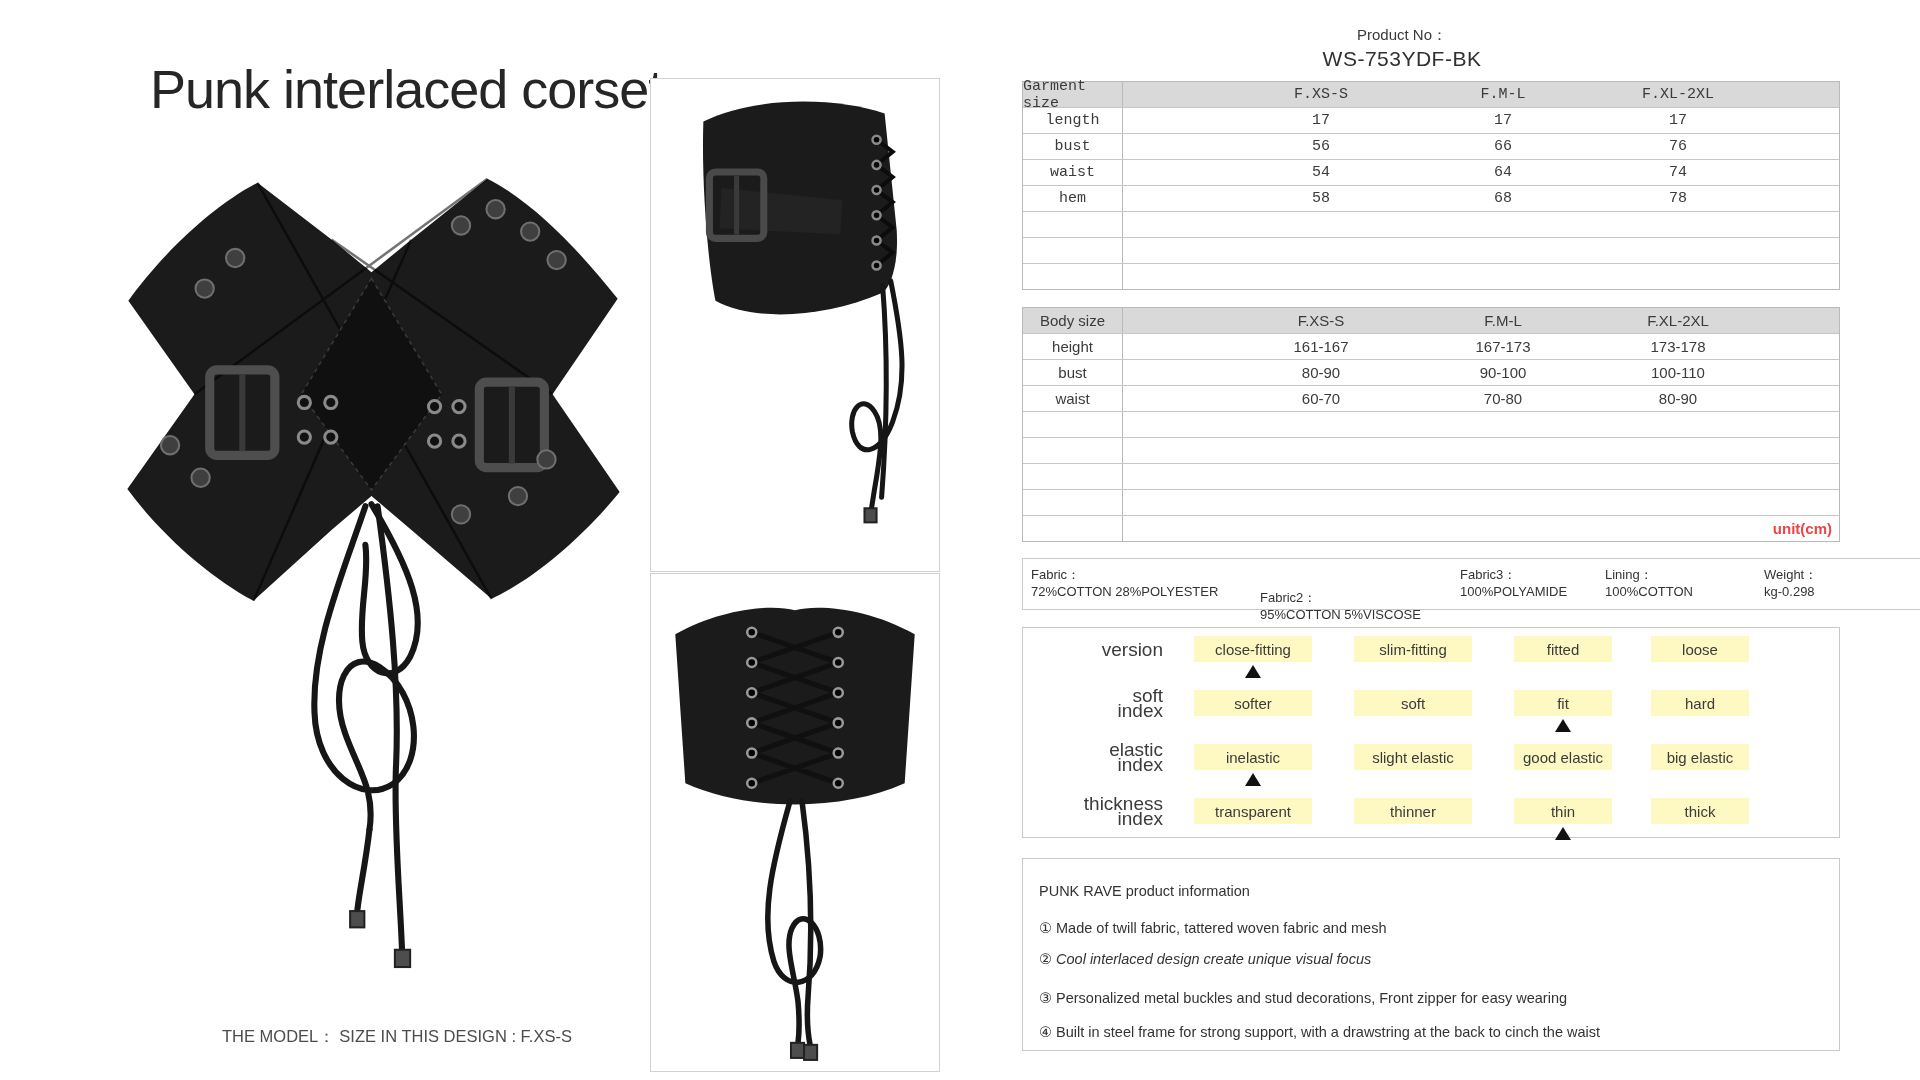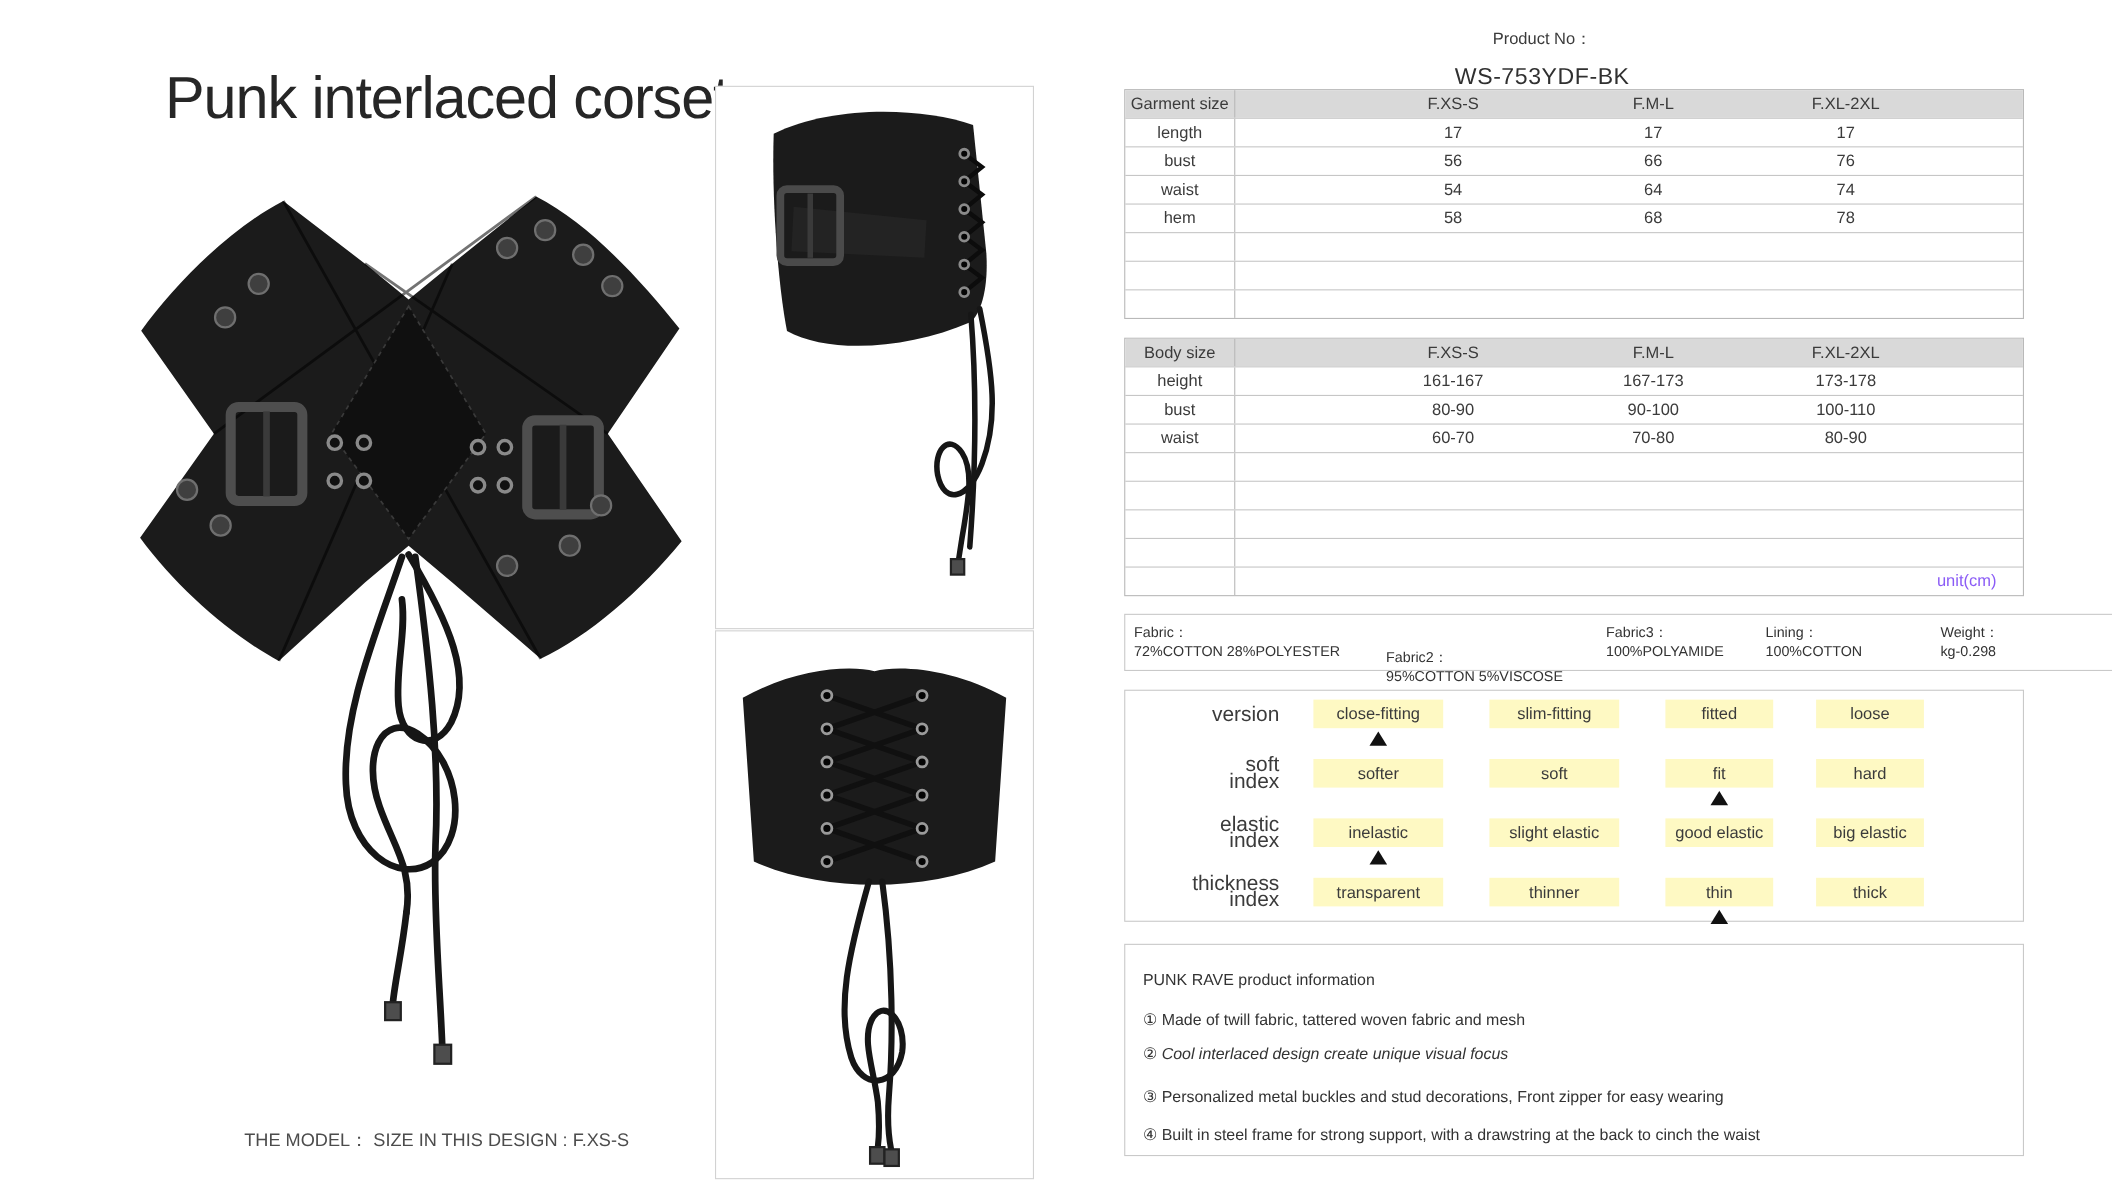--- a/index.html
+++ b/index.html
@@ -13,36 +13,36 @@
   
   .photo-front{position:absolute;left:100px;top:138px;width:545px;height:885px;}
   .photo-box{position:absolute;border:1px solid #d2d2d2;background:#fff;}
   .photo-box.top{left:650px;top:78px;width:288px;height:492px;}
   .photo-box.bottom{left:650px;top:573px;width:288px;height:497px;}
   .photo-box svg,.photo-front svg{position:absolute;left:0;top:0;width:100%;height:100%;}
 
   
   .product-no{position:absolute;left:1022px;top:26px;width:760px;text-align:center;}
   .product-no .lab{font-size:15px;color:#3a3a3a;}
-  .product-no .val{font-size:21px;color:#303030;letter-spacing:.5px;margin-top:13px;}
+  .product-no .val{font-size:21px;color:#303030;letter-spacing:.5px;margin-top:2px;}
 
   
   .size-table{position:absolute;left:1022px;width:818px;border:1px solid #b9b9b9;background:#fff;box-sizing:border-box;}
-  #garment-table{top:81px;}
+  #garment-table{top:81px;font-family:Liberation Mono, monospace;}
   #body-table{top:307px;}
   .st-row{position:relative;height:26px;border-top:1px solid #c6c6c6;box-sizing:border-box;font-size:15px;color:#3b3b3b;}
   .st-row:first-child{border-top:none;height:25px;}
   .st-header{background:#d9d9d9;}
   .st-label{position:absolute;left:0;top:0;bottom:0;width:100px;border-right:1px solid #b9b9b9;
             display:flex;align-items:center;justify-content:center;box-sizing:border-box;}
   .st-cell{position:absolute;top:0;bottom:0;display:flex;align-items:center;justify-content:center;}
   .st-c1{left:143px;width:310px;}
   .st-c2{left:400px;width:160px;}
   .st-c3{left:560px;width:190px;}
-  .st-unit{position:absolute;right:24px;top:0;bottom:0;display:flex;align-items:center;font-size:15px;color:#8b5cf6;}
+  .st-unit{position:absolute;right:7px;top:0;bottom:0;display:flex;align-items:center;font-size:15px;color:#ef4444;font-weight:bold;}
 
   
   .fabric-box{position:absolute;left:1022px;top:558px;width:922px;height:52px;border:1px solid #c9c9c9;
               box-sizing:border-box;display:flex;padding:7px 0 0 8px;}
   .fab-col{font-size:13px;line-height:17px;color:#333;white-space:nowrap;}
   .fab-col:nth-child(1){width:229px;}
   .fab-col:nth-child(2){width:200px;margin-top:23px;}
   .fab-col:nth-child(3){width:145px;}
   .fab-col:nth-child(4){width:159px;}
 

